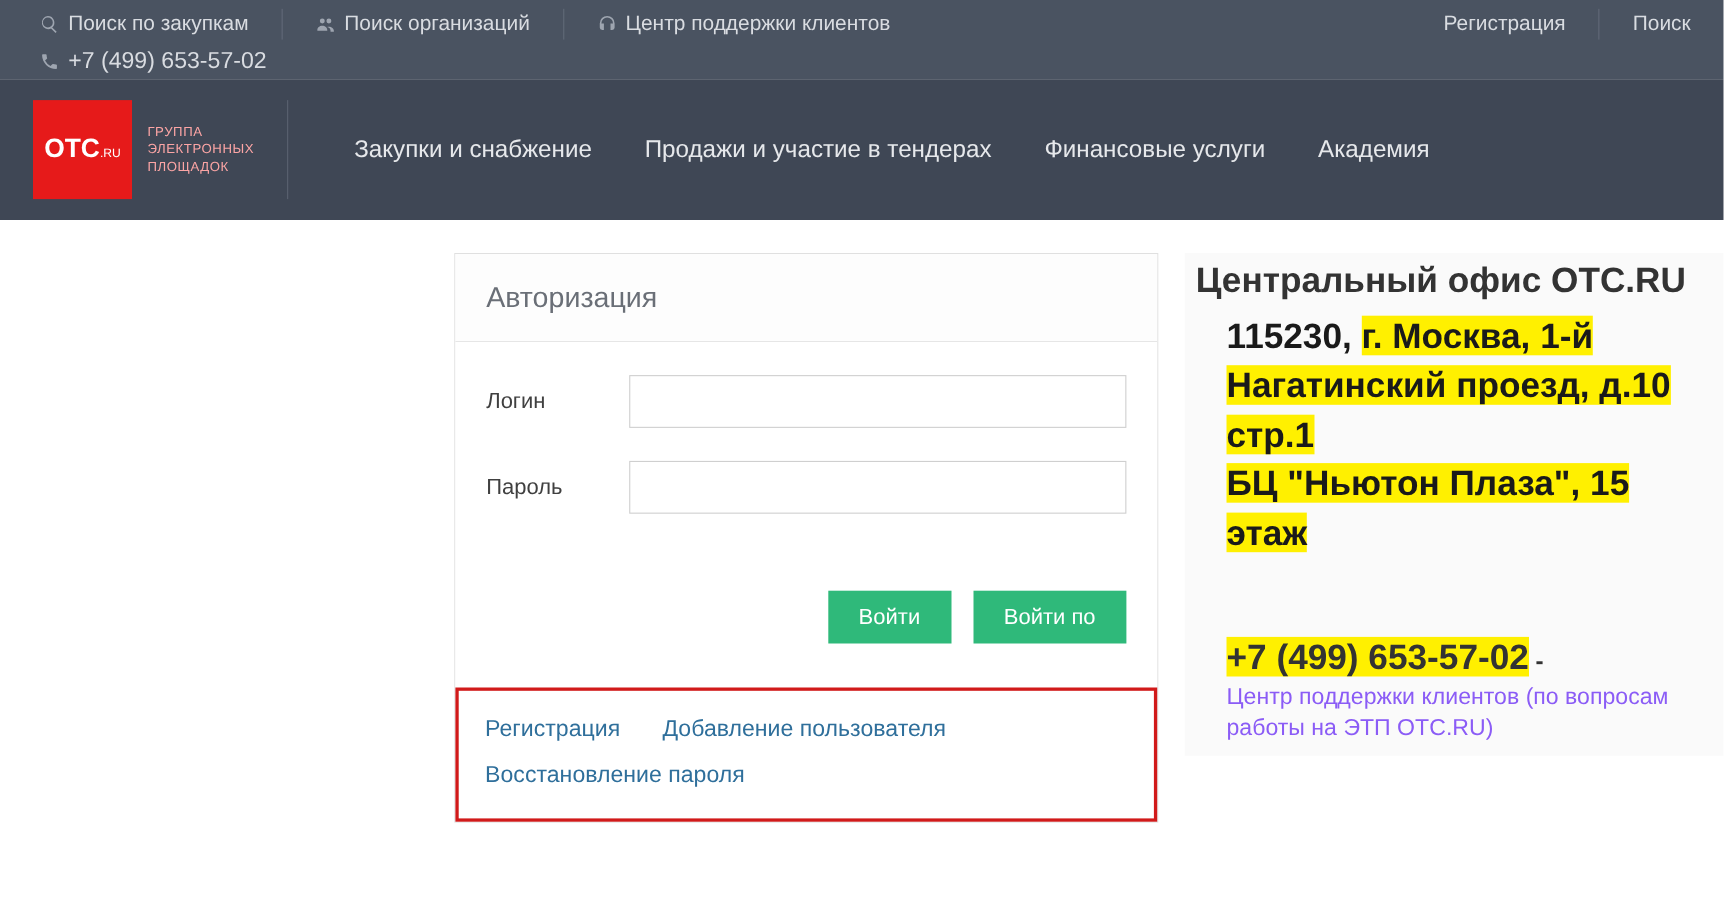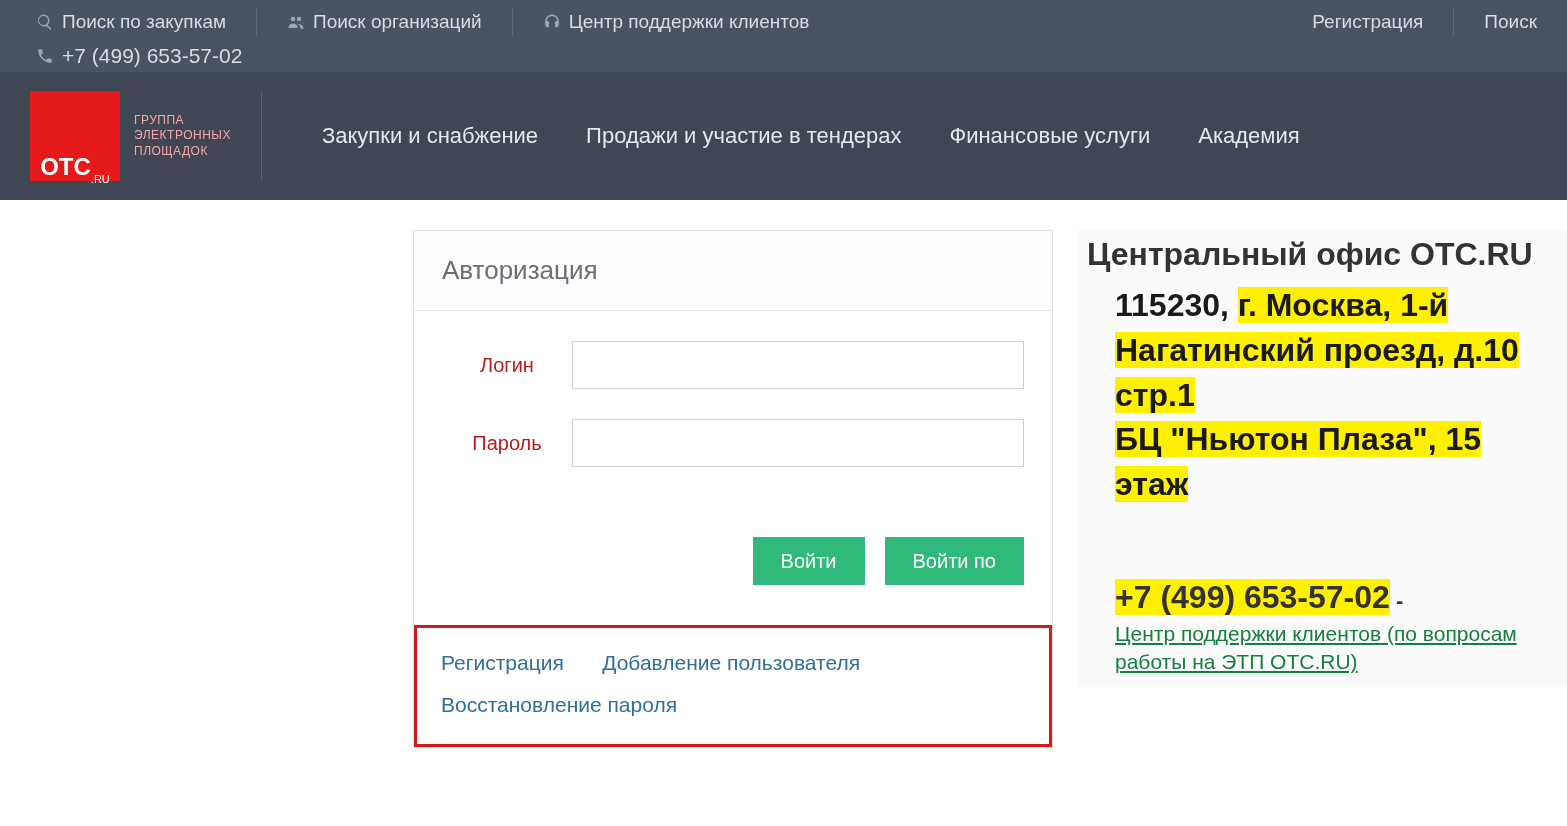--- a/index.html
+++ b/index.html
@@ -29,41 +29,41 @@
   .header {
     background: #3f4755;
     height: 128px;
     display: flex;
     align-items: center;
     padding: 0 30px;
   }
   .logo-block { display: flex; align-items: center; gap: 14px; padding-right: 30px; border-right: 1px solid #5a6270; height: 90px; }
   .logo-square {
     width: 90px; height: 90px; background: #e61a1a;
-    display: flex; align-items: flex-end; justify-content: center;
+    display: flex; align-items: center; justify-content: center;
     color: #fff; font-weight: bold; font-size: 24px;
   }
   .logo-square sub { font-size: 11px; font-weight: normal; position: relative; top: 4px; }
   .logo-tagline { color: #fca5a5; font-size: 12px; line-height: 1.3; letter-spacing: 0.5px; }
 
   .main-nav { display: flex; gap: 48px; margin-left: 60px; }
   .main-nav a { color: #e6e8eb; font-size: 22px; text-decoration: none; cursor: pointer; }
 
   
   .content { position: relative; padding-top: 30px; }
 
   .auth-panel {
     width: 640px;
     margin-left: 413px;
     border: 1px solid #e0e0e0;
   }
   .auth-header { padding: 24px 28px; font-size: 26px; color: #6a6f77; border-bottom: 1px solid #e6e6e6; background:#fdfdfd;}
   .auth-body { padding: 30px 28px 40px 28px; background:#fff; }
   .form-row { display: flex; align-items: center; margin-bottom: 30px; }
-  .form-label { width: 130px; font-size: 20px; color: #b91c1c; text-align: center; }
+  .form-label { width: 130px; font-size: 20px; color: #404040; }
   .form-input { flex: 1; height: 48px; border: 1px solid #cfcfcf; padding: 0 10px; font-size: 18px; }
   .auth-actions { display: flex; justify-content: flex-end; gap: 20px; margin-top: 70px; }
   .btn-green { background: #2fb97a; color: #fff; border: none; height: 48px; padding: 0 28px; font-size: 20px; cursor: pointer; }
 
   .links-box {
     border: 3px solid #d11a1a;
     padding: 14px 24px 18px 24px;
     margin-top: 0;
   }
   .links-box a { color: #2f6f9b; font-size: 21px; text-decoration: none; cursor: pointer; margin-right: 34px; line-height: 2; }
@@ -76,21 +76,21 @@
     width: 490px;
     background: #fafafa;
     padding: 6px 10px 10px 10px;
     font-family: "Segoe UI", Arial, sans-serif;
   }
   .contact-title { font-size: 32px; font-weight: bold; margin-bottom: 10px; }
   .contact-block { padding-left: 28px; font-size: 32px; font-weight: bold; color:#1a1a1a; line-height:1.4;}
   .hl { background: #fff000; }
   .contact-phone-row { padding-left:28px; margin-top: 72px; font-size:22px; font-weight:bold; }
   .contact-phone { background:#fff000; font-size:32px; font-weight:bold; }
-  .contact-sub { padding-left:28px; font-size:21px; color:#15803d; margin-top: 4px; line-height:1.35;text-decoration:underline;}
+  .contact-sub { padding-left:28px; font-size:21px; color:#8b5cf6; margin-top: 4px; line-height:1.35;}
 </style>
 </head>
 <body>
 
 <div class="topbar">
   <div class="topbar-left">
     <a class="topbar-link">
       <span class="icon">
         <svg viewBox="0 0 24 24">
             <path d="M10 2a8 8 0 015.3 13.9l5.4 5.4-1.4 1.4-5.4-5.4A8 8 0 1110 2zm0 2a6 6 0 100 12 6 6 0 000-12z"></path>

